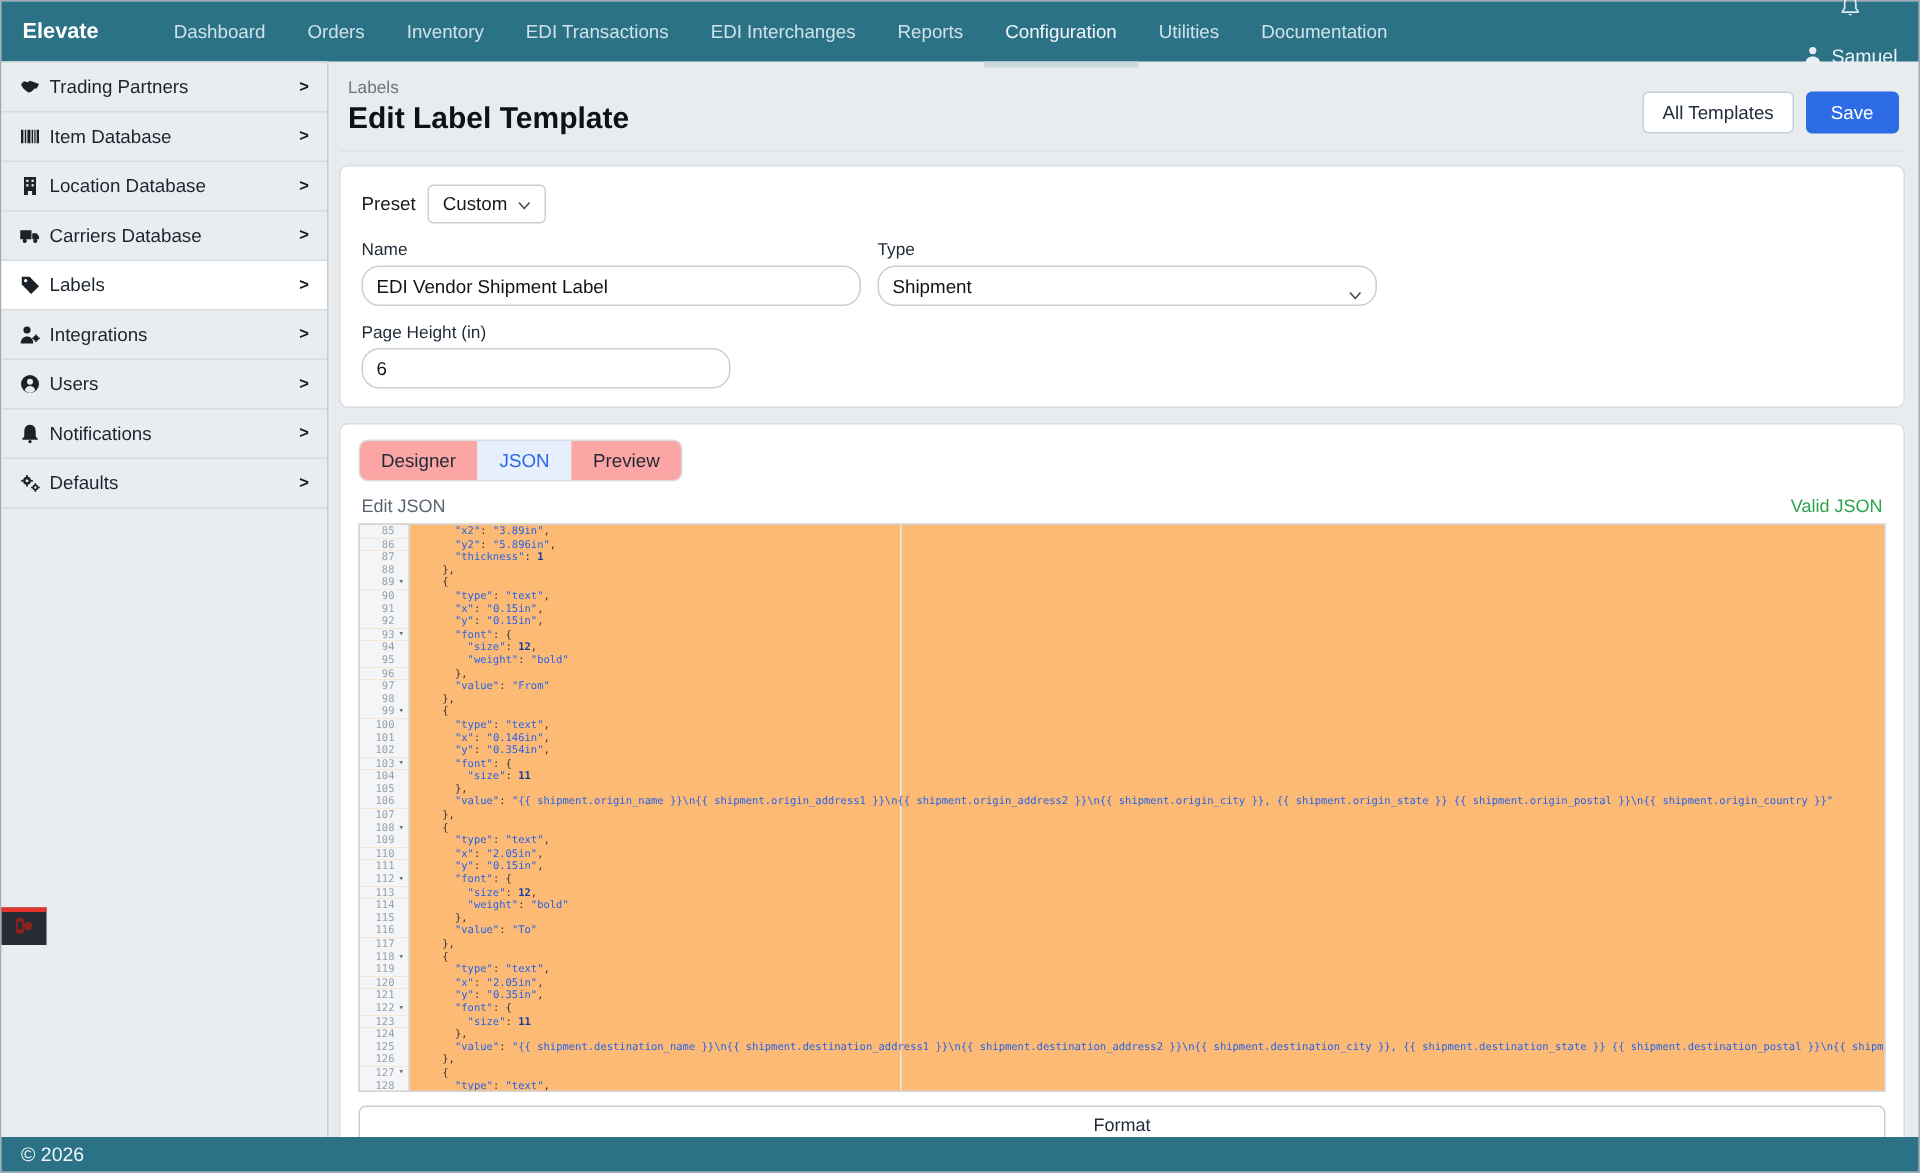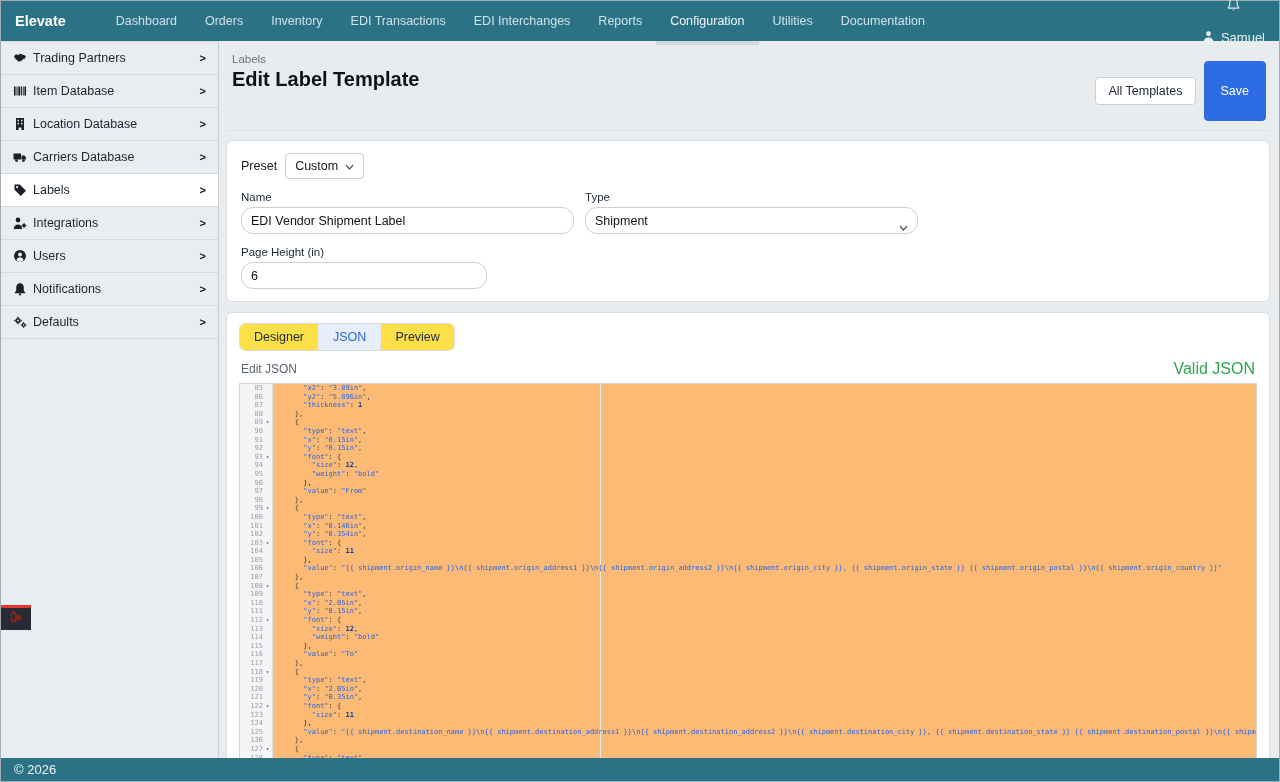--- a/index.html
+++ b/index.html
@@ -32,44 +32,44 @@
   .side-chev { font-weight:bold; font-size:11px; color:#14181d; }
   .debug-badge { position:absolute; left:0; top:563px; width:30px; height:25px; background:#272c34; border-top:3px solid #e3342f; display:flex; align-items:center; justify-content:center; cursor:pointer; }
 
   .main { flex:1; min-width:0; padding:10px 9px 0 7px; display:flex; flex-direction:column; overflow:hidden; }
 
   .page-header { display:flex; align-items:flex-start; padding:2px 4px 0 6px; }
   .crumb { font-size:11.5px; color:#6c757d; margin-bottom:3px; }
   .page-title { font-size:20px; font-weight:bold; color:#0e1216; }
   .header-actions { margin-left:auto; display:flex; gap:8px; margin-top:8px;align-items:center; }
   .btn { font-size:12.5px; border-radius:4px; padding:6px 12px; cursor:pointer; border:1px solid #c9cfd6; background:#fff; color:#1f2937; font-family:inherit; }
-  .btn-primary { background:#2d6ce5; border-color:#2d6ce5; color:#fff; padding:22px 16px; }
+  .btn-primary { background:#2d6ce5; border-color:#2d6ce5; color:#fff; padding:6px 16px; }
   .header-divider { border-bottom:1px solid #dde1e6; margin-top:9px; }
 
   .card { background:#fff; border:1px solid #d8dde3; border-radius:6px; }
   .form-card { margin-top:9px; padding:12px 14px; }
   .label-sm { font-size:11.5px; color:#1f2937; margin-bottom:4px; display:block; }
   .preset-row { display:flex; align-items:center; gap:8px; font-size:12.5px; }
   .select-box { display:inline-flex; align-items:center; gap:7px; border:1px solid #c9cfd6; border-radius:4px; background:#fff; padding:5px 9px; font-size:12.5px; cursor:pointer; }
   .field-row { display:flex; gap:11px; margin-top:12px; }
   .fw332 { width:333px; }
   .fw246 { width:246px; }
   .tinput { width:100%; height:27px; border:1px solid #c9cfd6; border-radius:12px; padding:3px 9px; font-size:12.5px; font-family:inherit; color:#101418; background:#fff; }
   .select-field { position:relative; }
   .select-field .tinput { padding-right:26px; }
   .select-field .chev { position:absolute; right:10px; top:10px; pointer-events:none; }
 
   .editor-card { margin-top:10px; padding:10px 12px 10px 12px; flex:none; }
   .tabs { display:inline-flex; border:1px solid #d9dee3; border-radius:6px; overflow:hidden; background:#fff; }
-  .tab { padding:6px 14px; font-size:12.5px; color:#1f2937; cursor:pointer; background:#fde047; }
+  .tab { padding:6px 14px; font-size:12.5px; color:#1f2937; cursor:pointer; background:#fca5a5; }
   .tab + .tab { border-left:1px solid #e6eaee; }
   .tab.active { background:#e8effc; color:#2a67e8; }
   .status-row { display:flex; align-items:center; margin:9px 2px 5px 2px; }
   .edit-json-label { font-size:12px; color:#5b6470; }
-  .valid-json { margin-left:auto; font-size:16px; color:#2ea44f; }
+  .valid-json { margin-left:auto; font-size:12px; color:#2ea44f; }
 
   .editor { border:1px solid #d2d6da; background:#fdba74; height:379px; overflow:hidden; position:relative; }
   .ruler { position:absolute; left:360px; top:0; bottom:0; width:1px; background:#e7e9eb; z-index:0; }
   .code-lines { position:relative; z-index:1; font-family:"DejaVu Sans Mono","Liberation Mono",monospace; font-size:7px; line-height:8.6px; }
   .cl { display:flex; height:8.6px; white-space:pre; }
   .gut { flex:none; width:33px; background:#f4f5f6; border-right:1px solid #dcdfe2; color:#979ea6; display:flex; justify-content:flex-end; align-items:center; }
   .ln { text-align:right; }
   .fold { width:9px; text-align:center; color:#6b7280; font-size:6px; }
   .codetxt { padding-left:5px; color:#30363d; }
   .tok-str { color:#2563eb; }

